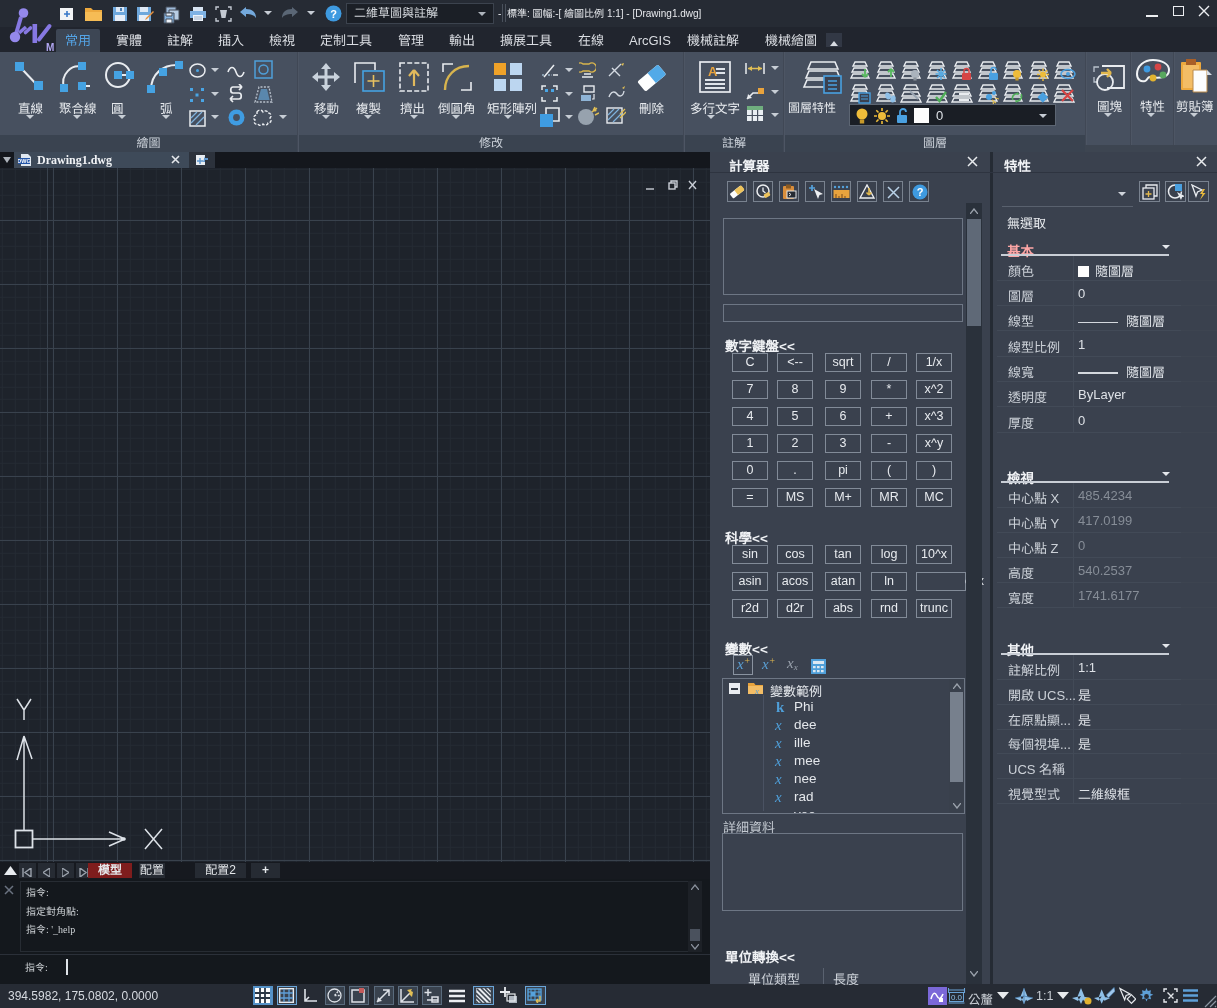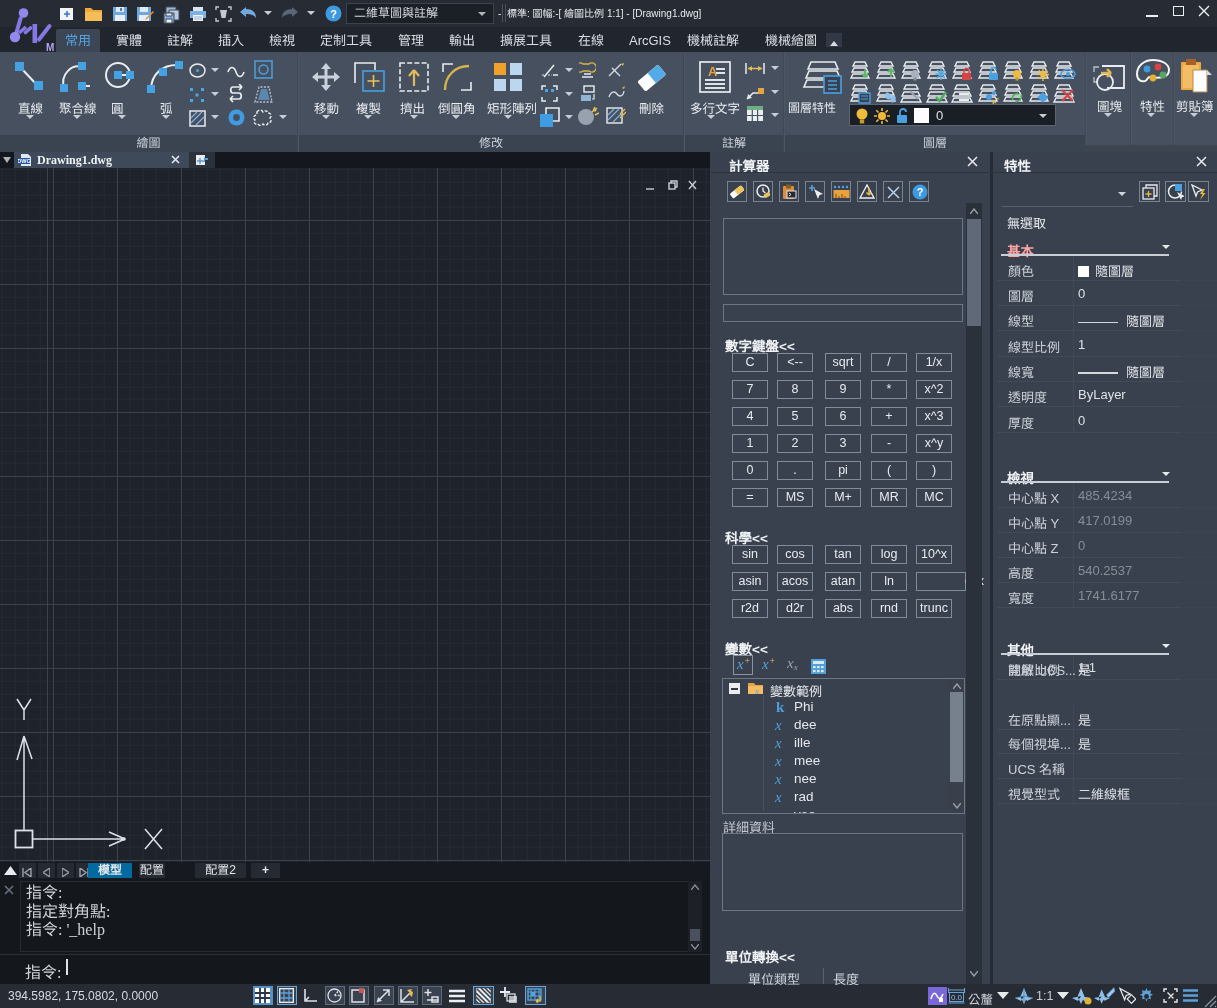--- a/index.html
+++ b/index.html
@@ -33,21 +33,21 @@
   
   #doctabs { left:0; top:152px; width:710px; height:16px; background:#14171d; }
   
   #canvas { left:0; top:168px; width:710px; height:694px; background:#1e232b; }
   
   #laytabs { left:0; top:862px; width:710px; height:17px; background:#16191f; }
   .ltab { position:absolute; top:1px; height:15px; line-height:15px; font-size:12px;
     color:#e4e7ea; background:#262b33; text-align:center; }
   
   #cmd { left:0; top:879px; width:710px; height:105px; background:#14181d;
-    font-family:"Liberation Serif",serif; color:#ced2d6; font-size:16px; }
+    font-family:"Liberation Serif",serif; color:#ced2d6; font-size:10px; }
   
   #status { left:0; top:984px; width:1217px; height:24px; background:#262b34; }
   
   #calcpal { left:710px; top:152px; width:276px; height:832px; background:#3a414e; }
   #proppal { left:986px; top:152px; width:231px; height:832px; background:#3a414e; }
   .ptitle { position:absolute; left:19px; top:3px; color:#f0f2f5; font-size:13.5px;
     font-weight:bold; }
   .pclose { position:absolute; top:4px; color:#e8ebee; font-size:13px; }
   .cbtn { position:absolute; width:36px; height:19px; border:1px solid #828b98;
     color:#e8ebef; font-size:12.5px; text-align:center; line-height:17px; }
@@ -596,21 +596,21 @@
         </svg></div>
     <div class="abs" style="left:38px; top:1px; width:17px; height:15px; background:#262b33;"><svg style="margin:3px 0 0 5px" width="7" height="9" viewBox="0 0 7 9">
           <path d="M7 0L0 4.5 7 9z" fill="none" stroke="#9ba2ac" stroke-width="1.4"></path>
         </svg></div>
     <div class="abs" style="left:57px; top:1px; width:17px; height:15px; background:#262b33;"><svg style="margin:3px 0 0 5px" width="7" height="9" viewBox="0 0 7 9">
           <path d="M0 0l7 4.5L0 9z" fill="none" stroke="#9ba2ac" stroke-width="1.4"></path>
         </svg></div>
     <div class="abs" style="left:76px; top:1px; width:17px; height:15px; background:#262b33;"><svg style="margin:3px 0 0 3px" width="10" height="9" viewBox="0 0 10 9">
           <path d="M9 0v9M1 0l6 4.5L1 9z" fill="none" stroke="#9ba2ac" stroke-width="1.4"></path>
         </svg></div>
-    <div class="ltab" style="left:88px; width:44px; background:#0369a1; font-weight:bold;">模型</div>
+    <div class="ltab" style="left:88px; width:44px; background:#7f1d1d; font-weight:bold;">模型</div>
     <div class="ltab" style="left:139px; width:26px;">配置1</div>
     <div class="ltab" style="left:195px; width:51px;">配置2</div>
     <div class="ltab" style="left:251px; width:29px; font-weight:bold;">+</div>
   </div>
   <div id="cmd" class="abs">
     <svg class="abs" style="left:4px; top:6px" width="10" height="10" viewBox="0 0 10 10" stroke="#6a7280" stroke-width="1.5">
         <path d="M1 1l8 8M9 1L1 9"></path>
       </svg>
     <div class="abs" style="left:20px; top:2px; width:668px; height:71px; border:1px solid #272c33; border-right:none;">
       <div style="padding:2px 0 0 5px; line-height:18.5px;">指令:<br>指定對角點:<br>指令: '_help</div>
@@ -985,21 +985,21 @@
         <span class="pv gray">1741.6177</span>
       </div>
 
     <div class="abs" style="left:21px; top:487px; color:#f0f2f5; font-size:13.5px; font-weight:bold;">其他</div>
     <div class="dropar" style="left:176px; top:492px; border-top-color:#e4e7eb;"></div>
     <div class="abs" style="left:15px; top:501px; width:168px; height:2px; background:#c9ced6;"></div>
     <div class="prow" style="top:503px;">
         <span class="pl">註解比例</span>
         <span class="pv">1:1</span>
       </div>
-    <div class="prow" style="top:503px;">
+    <div class="prow" style="top:528px;">
         <span class="pl">開啟 UCS...</span>
         <span class="pv">是</span>
       </div>
     <div class="prow" style="top:553px;">
         <span class="pl">在原點顯...</span>
         <span class="pv">是</span>
       </div>
     <div class="prow" style="top:577px;">
         <span class="pl">每個視埠...</span>
         <span class="pv">是</span>

